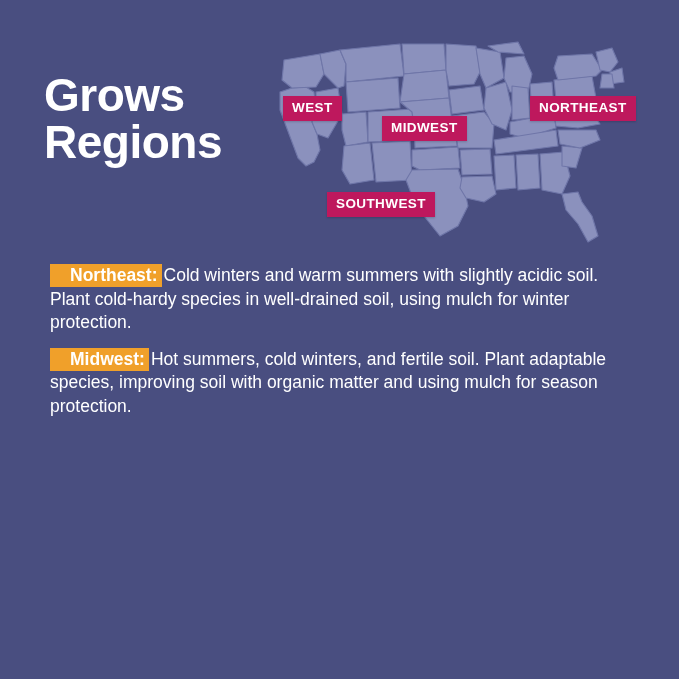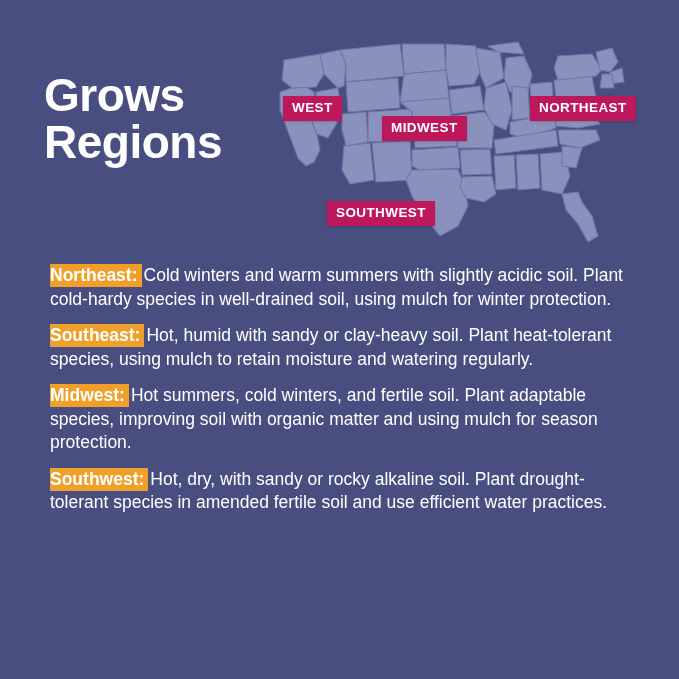--- a/index.html
+++ b/index.html
@@ -64,21 +64,21 @@
     font-size: 13.5px;
     letter-spacing: 0.4px;
     padding: 5px 9px 6px 9px;
     white-space: nowrap;
     line-height: 1;
     box-shadow: 0 1px 2px rgba(0,0,0,0.18);
   }
   .pill-west      { left: 283px; top: 96px; }
   .pill-midwest   { left: 382px; top: 96px; margin-top: 20px; }
   .pill-northeast { left: 530px; top: 96px; }
-  .pill-southwest { left: 327px; top: 201px; }
+  .pill-southwest { left: 327px; top: 192px; }
   .pill-southeast { left: 494px; top: 201px; }
 
   
   .regions {
     position: absolute;
     left: 50px;
     top: 264px;
     width: 590px;
   }
   .region {
@@ -87,21 +87,21 @@
   .region p {
     margin: 0;
     color: #ffffff;
     font-size: 17.5px;
     line-height: 23.5px;
   }
   .region .tag {
     background: #f0a02a;
     color: #ffffff;
     font-weight: bold;
-    padding: 1px 4px 2px 0;
+    padding: 1px 4px 2px 20px;
     margin-right: 2px;
   }
 </style>
 </head>
 <body>
 
 <div class="infographic">
 
   <div class="top-area">
 
@@ -208,33 +208,23 @@
   </div>
 
   <div class="regions">
 
     <div class="region">
       <p>
         <span class="tag">Northeast:</span><span>Cold winters and warm summers with slightly acidic soil. Plant cold-hardy species in well-drained soil, using mulch for winter protection.</span>
       </p>
     </div>
 
-    <div class="region">
-      <p>
-        <span class="tag">Southeast:</span><span>Hot, humid with sandy or clay-heavy soil. Plant heat-tolerant species, using mulch to retain moisture and watering regularly.</span>
-      </p>
-    </div>
 
     <div class="region">
       <p>
         <span class="tag">Midwest:</span><span>Hot summers, cold winters, and fertile soil. Plant adaptable species, improving soil with organic matter and using mulch for season protection.</span>
       </p>
     </div>
 
-    <div class="region">
-      <p>
-        <span class="tag">Southwest:</span><span>Hot, dry, with sandy or rocky alkaline soil. Plant drought-tolerant species in amended fertile soil and use efficient water practices.</span>
-      </p>
-    </div>
 
 
   </div>
 </div>
 
 </body></html>

